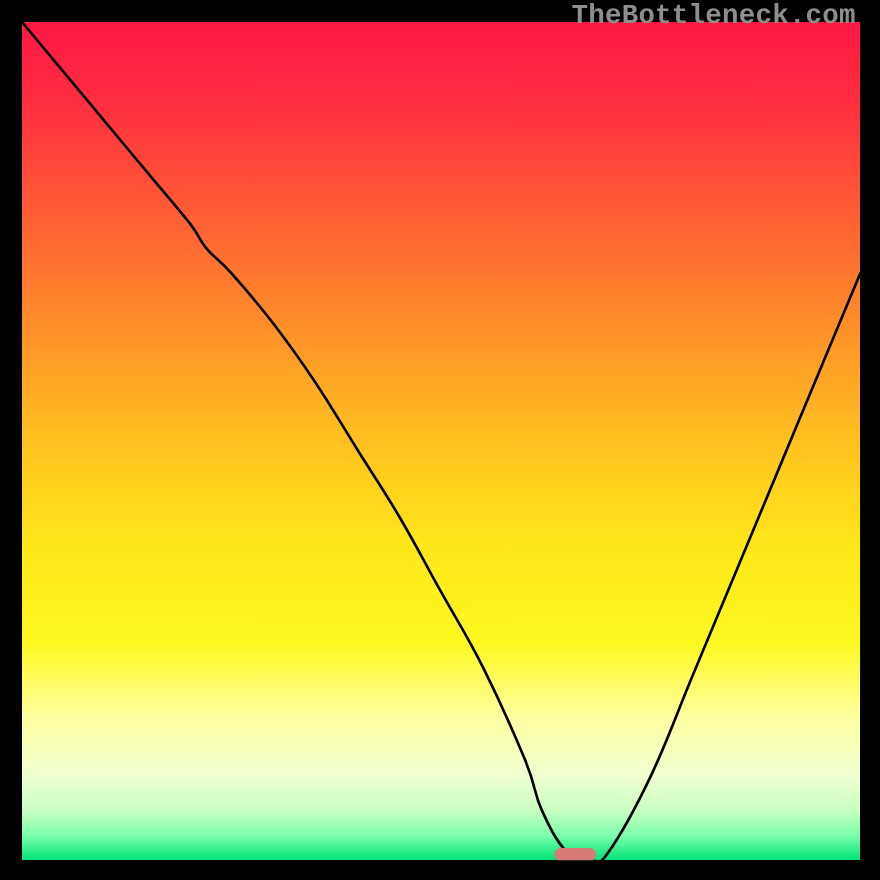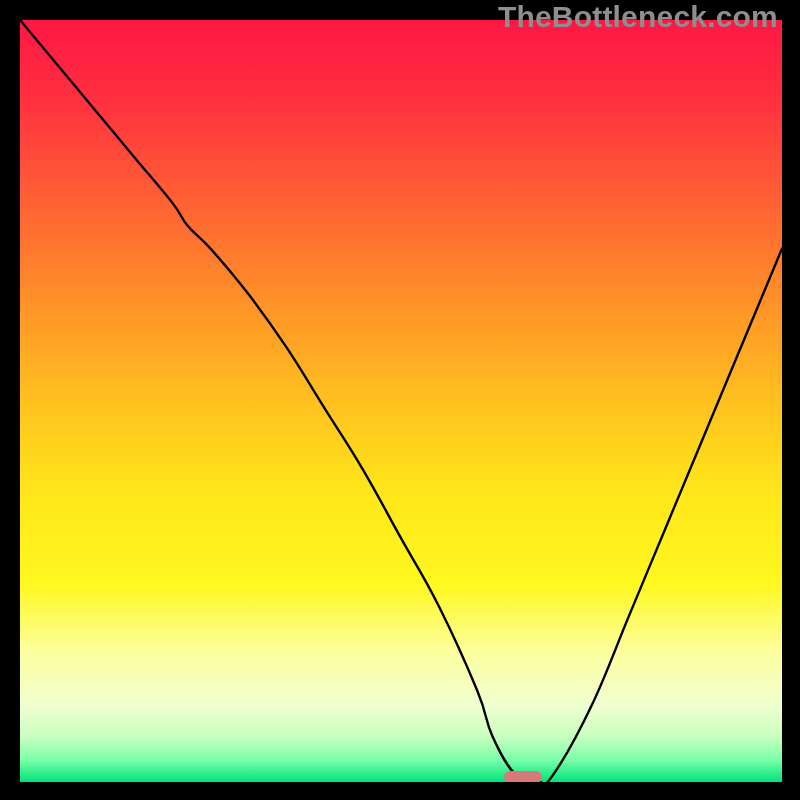--- a/index.html
+++ b/index.html
@@ -15,23 +15,23 @@
     left: 20px;
     top: 20px;
     width: 762px;
     height: 762px;
     background: #000;
   }
   .watermark {
     position: absolute;
     top: 0px;
     right: 22px;
-    font-family: Liberation Sans, sans-serif;
+    font-family: Liberation Mono, monospace;
     font-weight: bold;
-    font-size: 30px;
+    font-size: 25px;
     color: #8e8e8e;
     letter-spacing: 0.2px;
     z-index: 10;
   }
   svg {
     display: block;
   }
 </style>
 </head>
 <body>

